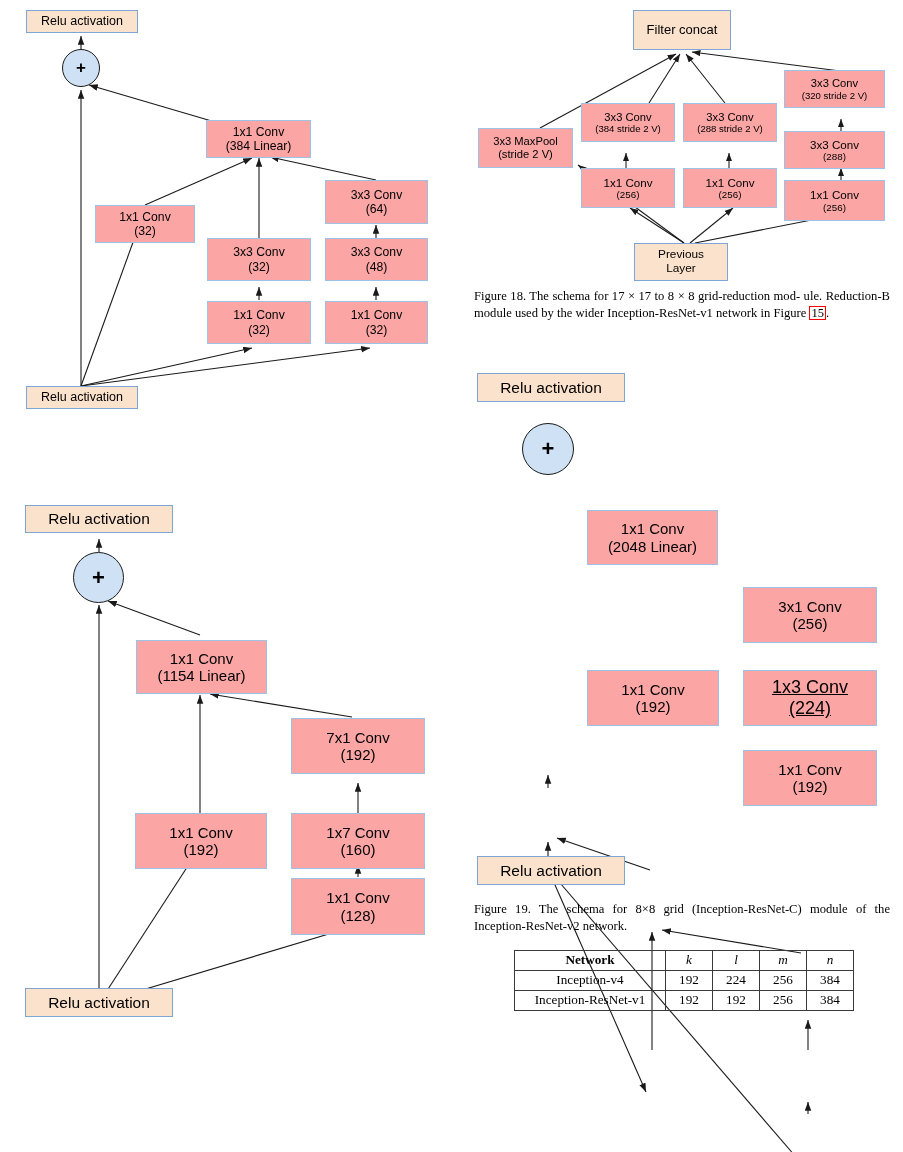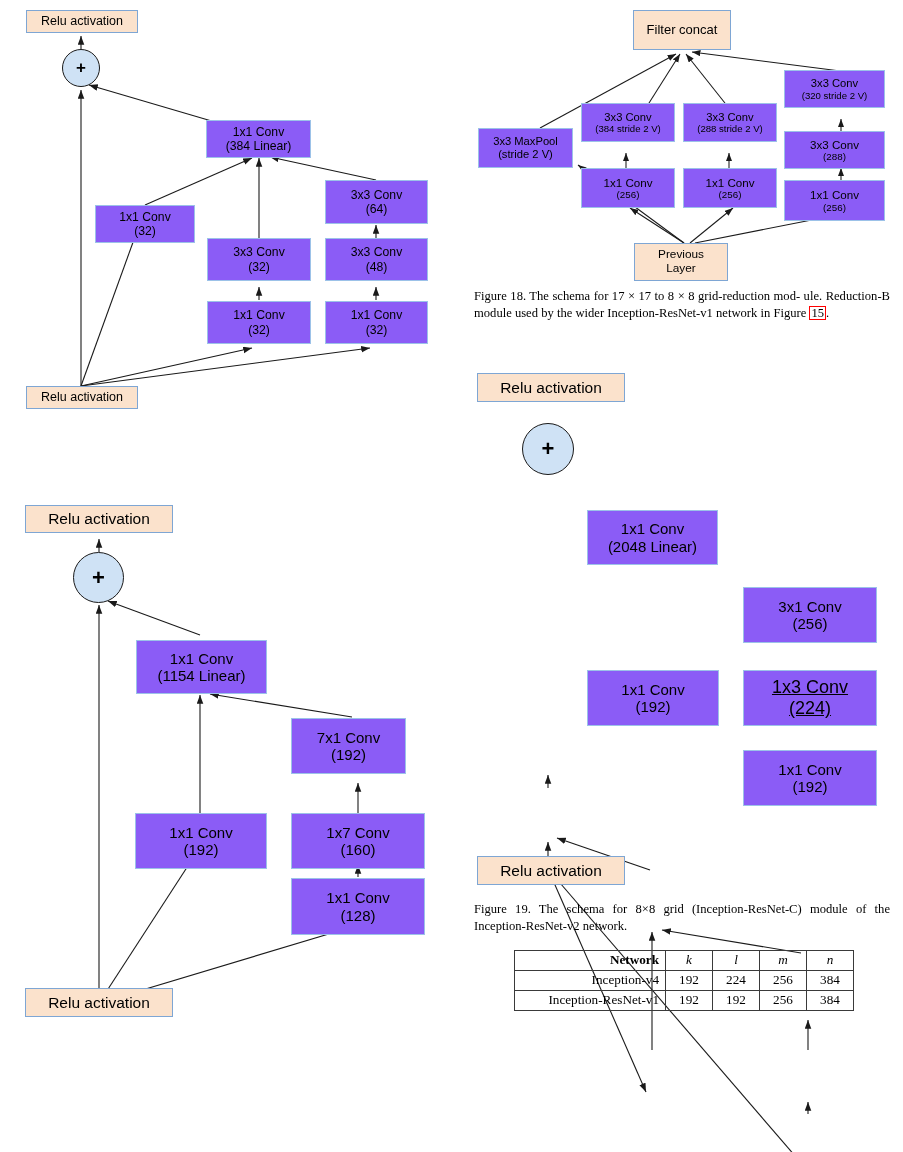--- a/index.html
+++ b/index.html
@@ -37,21 +37,21 @@
     align-items: center;
     justify-content: center;
     font-family: "Liberation Sans", sans-serif;
     text-align: center;
     line-height: 1.15;
     white-space: nowrap;
   }
   .node .l1 { display: block; }
   .node .l2 { display: block; }
   .blue {
-    background: #8b5cf6;
+    background: #fca5a5;
     border: 1px solid #9cc2e8;
   }
   .peach {
     background: #fbe2cc;
     border: 1px solid #7ea6d4;
   }
   .circle {
     position: absolute;
     border-radius: 50%;
     background: #cfe2f5;
@@ -86,21 +86,21 @@
   table.t1 {
     border-collapse: collapse;
     font-family: "Liberation Serif", serif;
     font-size: 13.2px;
   }
   table.t1 th, table.t1 td {
     border: 1px solid #3a3a3a;
     padding: 1px 6px 2px 6px;
   }
   table.t1 th.net, table.t1 td.net {
-    text-align: right;
+    text-align: center;
     min-width: 138px;
   }
   table.t1 th.num, table.t1 td.num {
     text-align: center;
     min-width: 34px;
   }
   table.t1 th { font-weight: bold; }
   table.t1 th.num { font-weight: normal; font-style: italic; font-family: "Liberation Serif", serif; }
 </style>
 </head>
@@ -234,21 +234,21 @@
     <div class="node blue" style="left:136px; top:145px; width:131px; height:54px; font-size:15px;">
       <span class="l1">1x1 Conv</span>
       <span class="l2">(1154 Linear)</span>
     </div>
 
     <div class="node blue" style="left:135px; top:318px; width:132px; height:56px; font-size:15px;">
       <span class="l1">1x1 Conv</span>
       <span class="l2">(192)</span>
     </div>
 
-    <div class="node blue" style="left:291px; top:223px; width:115px; height:56px; font-size:15px;">
+    <div class="node blue" style="left:291px; top:223px; width:134px; height:56px; font-size:15px;">
       <span class="l1">7x1 Conv</span>
       <span class="l2">(192)</span>
     </div>
 
     <div class="node blue" style="left:291px; top:318px; width:134px; height:56px; font-size:15px;">
       <span class="l1">1x7 Conv</span>
       <span class="l2">(160)</span>
     </div>
 
     <div class="node blue" style="left:291px; top:383px; width:134px; height:57px; font-size:15px;">

